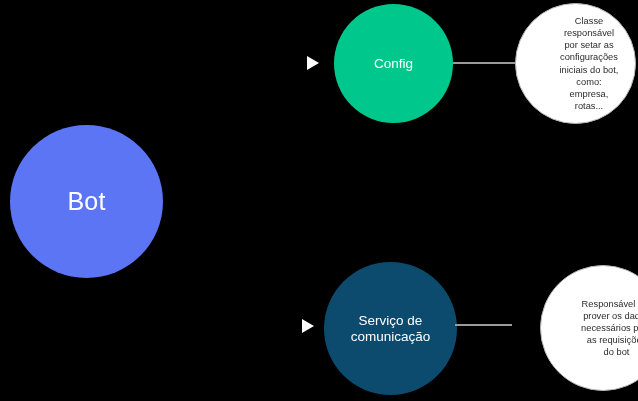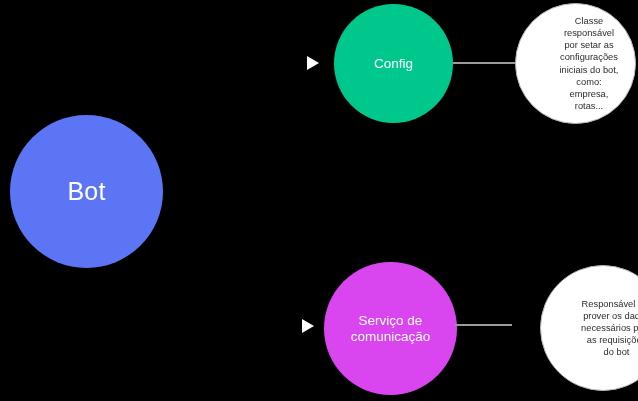--- a/index.html
+++ b/index.html
@@ -27,21 +27,21 @@
   .node-label {
     display: block;
     width: 100%;
     line-height: 1.18;
     white-space: pre-line;
   }
 
   
   #node-bot {
     left: 10px;
-    top: 115px;
+    top: 125px;
     width: 153px;
     height: 153px;
     background: #5c75f5;
   }
   #node-bot .node-label {
     color: #ffffff;
     font-size: 25px;
     letter-spacing: 0.2px;
   }
 
@@ -55,21 +55,21 @@
   }
   #node-config .node-label {
     color: #ffffff;
     font-size: 13.5px;
   }
   #node-comunicacao {
     left: 324px;
     top: 262px;
     width: 133px;
     height: 133px;
-    background: #d946ef;
+    background: #0c4a6e;
   }
   #node-comunicacao .node-label {
     color: #ffffff;
     font-size: 13.5px;
     padding: 0 10px;
     box-sizing: border-box;
   }
 
   
   .note {

